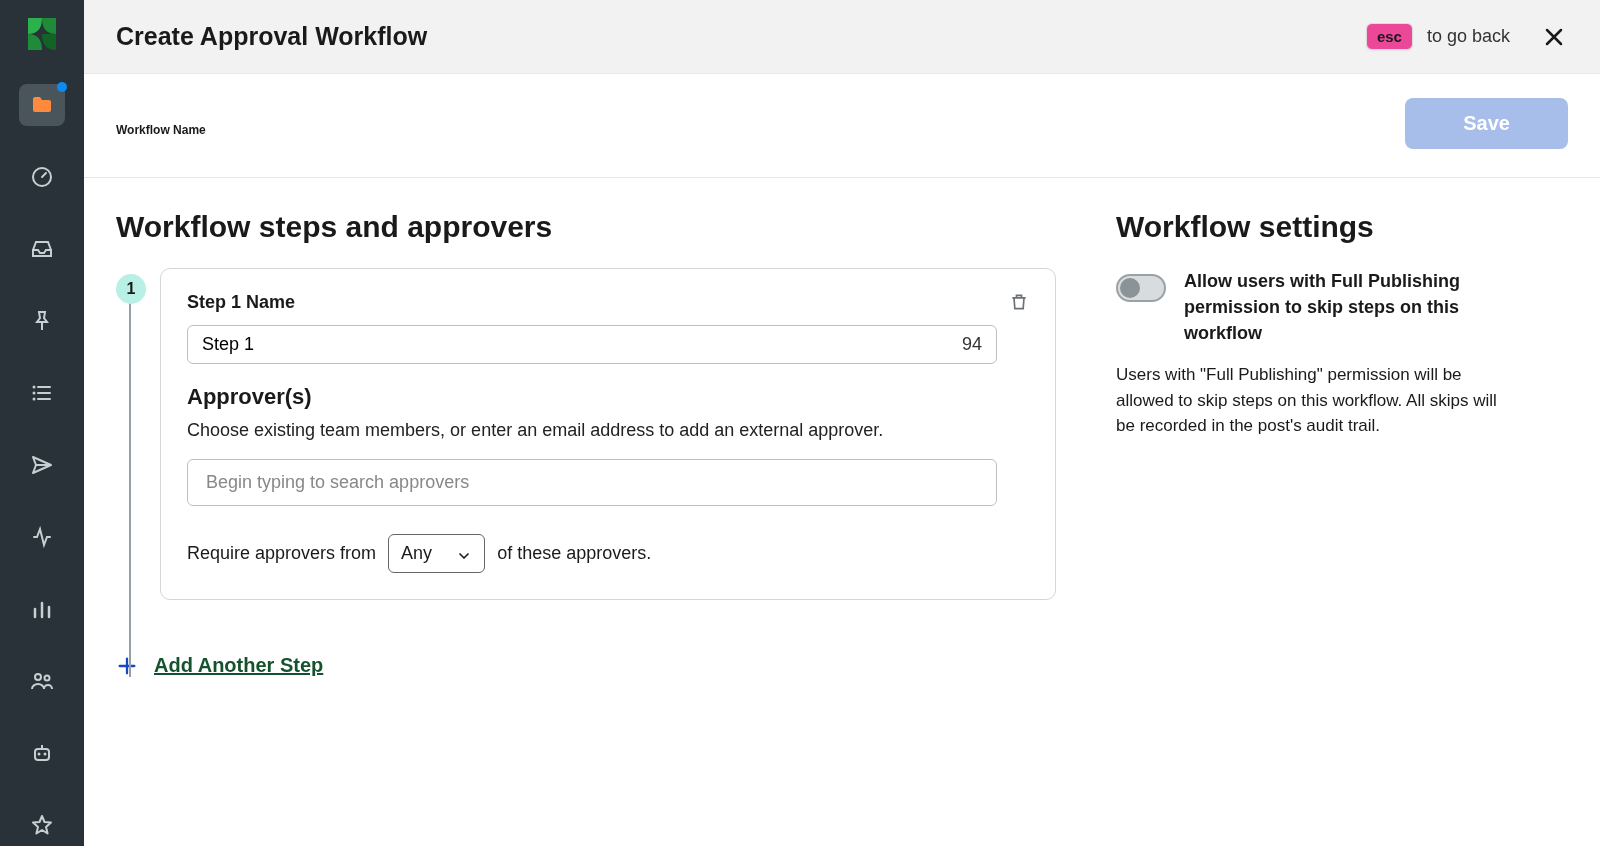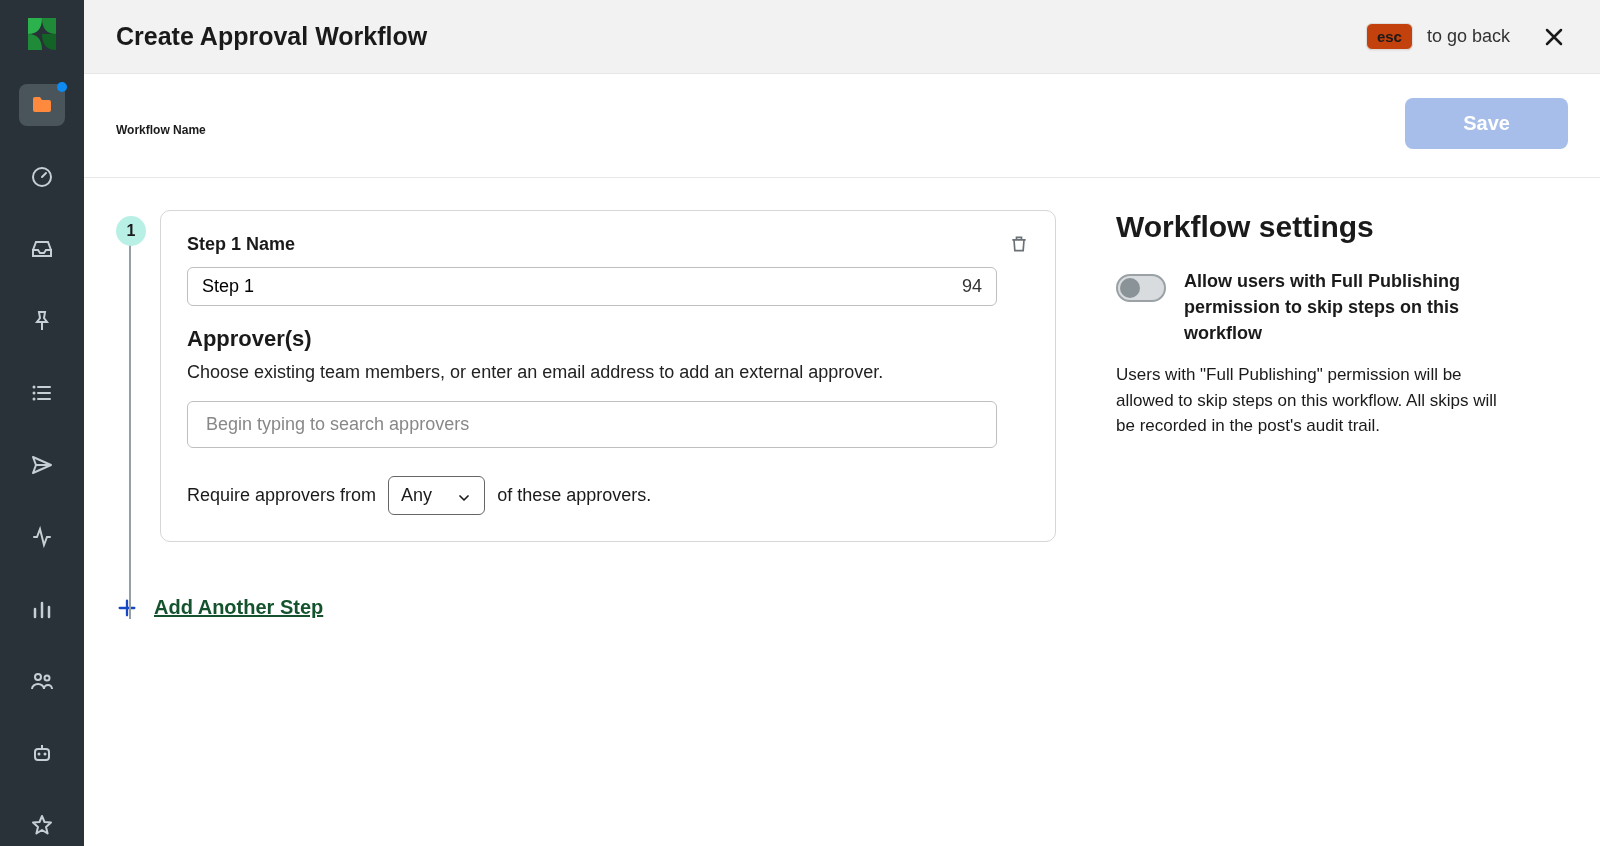--- a/index.html
+++ b/index.html
@@ -41,21 +41,21 @@
 
   .topbar {
     background: #f2f2f2;
     border-bottom: 1px solid #e7e7e7;
     padding: 22px 32px;
     display: flex; align-items: center; justify-content: space-between;
   }
   .topbar h1 { font-size: 25px; font-weight: 700; }
   .topbar-right { display: flex; align-items: center; gap: 14px; }
   .esc-key {
-    background: #c2410c; border: 1px solid #ddd; border-radius: 6px;
+    background: #ec4899; border: 1px solid #ddd; border-radius: 6px;
     padding: 4px 10px; font-size: 15px; font-weight: 600;
     box-shadow: 0 1px 2px rgba(0,0,0,0.06);
   }
   .togoback { font-size: 18px; color: #333; }
   .close-btn { width: 28px; height: 28px; display:flex; align-items:center; justify-content:center; cursor:pointer; margin-left: 16px; }
 
   .name-section {
     padding: 24px 32px 28px;
     border-bottom: 1px solid #e7e7e7;
     display: flex; align-items: flex-end; gap: 40px;
@@ -256,20 +256,21 @@
   <div class="name-section">
     <div class="name-left">
       <label class="field-label">Workflow Name</label>
     </div>
     <button class="save-btn">Save</button>
   </div>
 
   <div class="body-section">
 
     <div class="steps-col">
+      <h2 class="section-title">Workflow steps and approvers</h2>
 
       <div class="timeline">
         <div class="step-badge">1</div>
 
         <div class="step-card">
           <div class="step-head">
             <span class="label">Step 1 Name</span>
             <span class="trash">
               <svg viewBox="0 0 24 24" width="20" height="22">
                   <path fill="none" stroke="currentColor" stroke-width="2" d="M4 7h16M9 7V4h6v3M6 7l1 13h10l1-13"></path>

